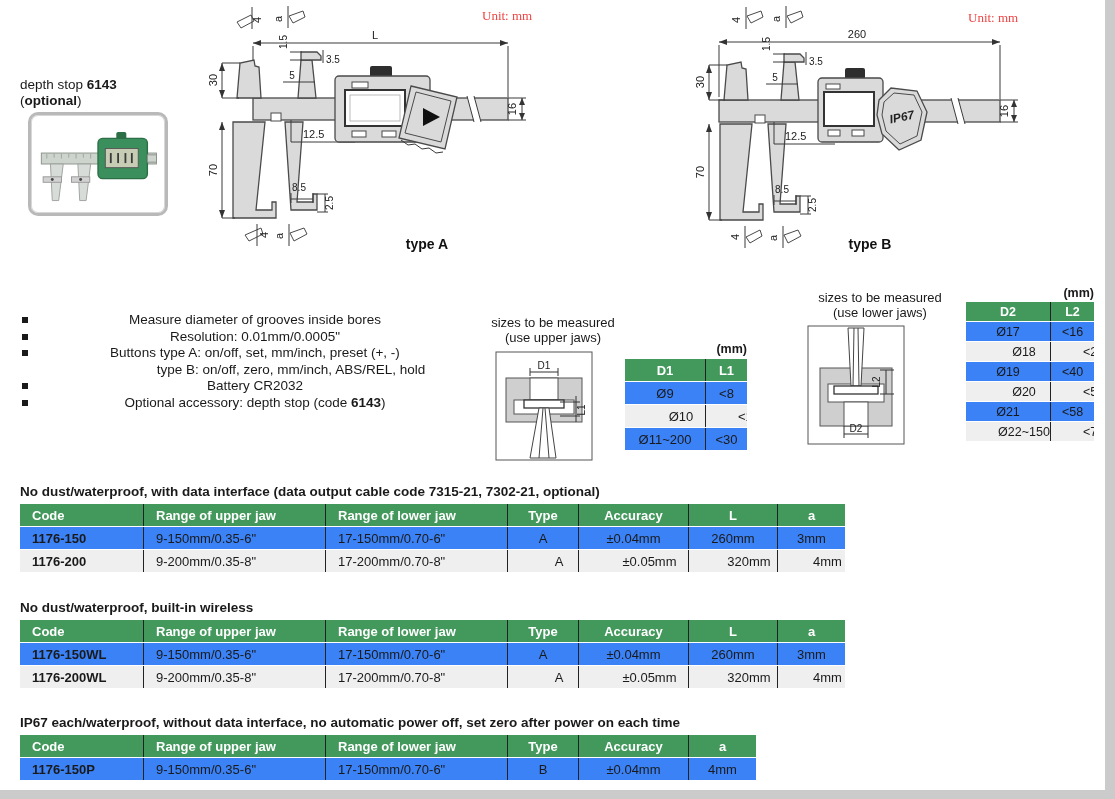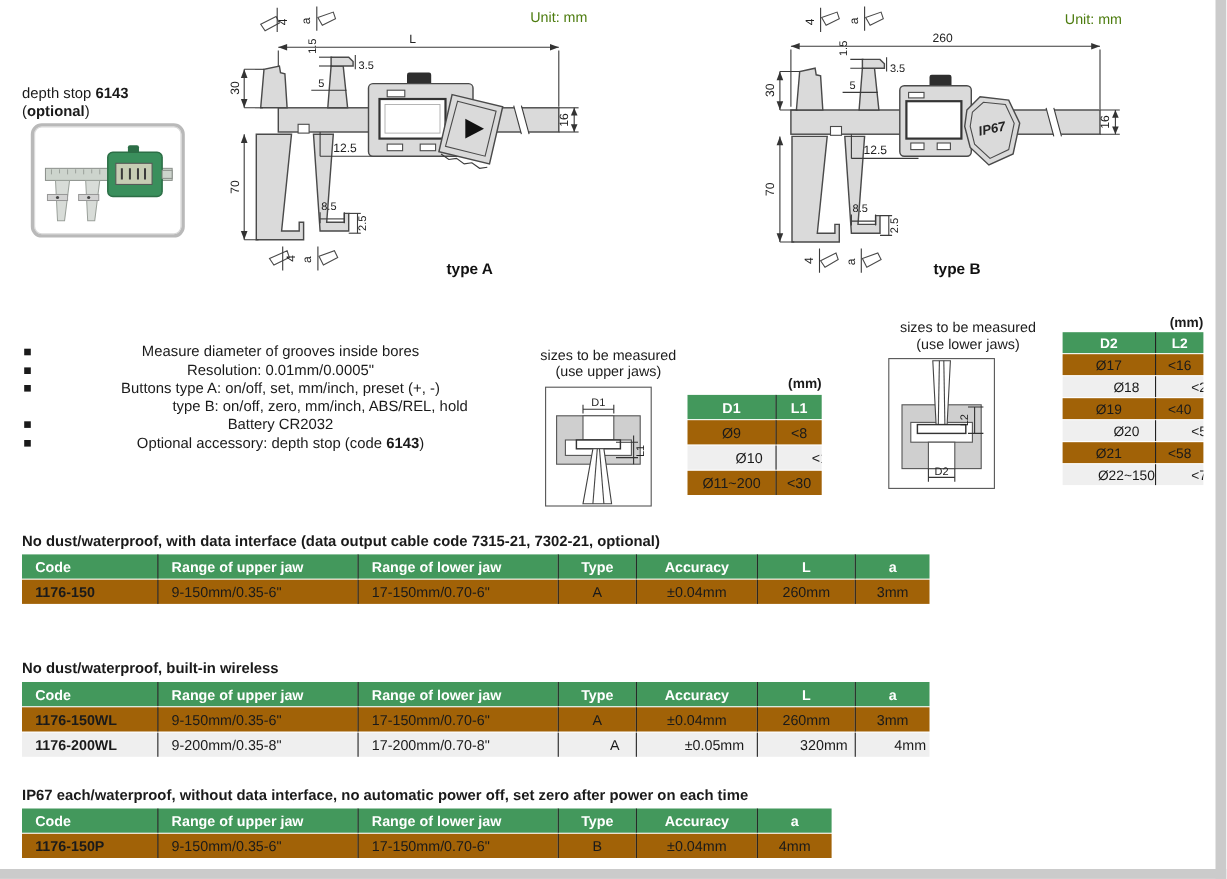--- a/index.html
+++ b/index.html
@@ -2,21 +2,21 @@
 <html><head>
 <meta charset="utf-8">
 <style>
   * { margin:0; padding:0; box-sizing:border-box; }
   body { background:#ffffff; font-family:"Liberation Sans", sans-serif; color:#1a1a1a; }
   #page { position:relative; width:1115px; height:799px; background:#fff; overflow:hidden; }
   .edge { position:absolute; background:#cbcbcb; }
   .abs { position:absolute; }
 
   
-  .unit { font-size:13px; color:#4d7c0f; }
+  .unit { font-size:13px; color:#ef4444;font-family:Liberation Serif, serif; }
 
   
   .ds-caption { width:170px; font-size:13.5px; line-height:16px; }
   .ds-caption b { font-weight:bold; }
   .photo-box { width:140px; height:104px; background:#fff; border:3px solid #b9b9b9; border-radius:10px;
                box-shadow: inset 0 0 0 1px #d8d8d8; display:flex; align-items:center; justify-content:center; }
 
   
   .features { list-style:none; font-size:13.5px; line-height:16.5px;text-align:center; }
   .features li { position:relative; padding-left:16px; }
@@ -26,21 +26,21 @@
   
   .note { font-size:13px; line-height:14.5px; text-align:center; }
 
   
   .mm { font-size:12.5px; font-weight:bold; text-align:right; }
 
   
   table { border-collapse:separate; border-spacing:0 1px; table-layout:fixed; }
   th, td { overflow:hidden; white-space:nowrap; font-size:13px; }
   th { background:#43985c; color:#fff; font-weight:bold; }
-  tr.r1 td { background:#a16207; }
+  tr.r1 td { background:#3b82f6; }
   tr.r2 td { background:#efefef;padding-left:32px; }
   .vline { border-left:1px solid #222; }
 
   
   .spec th, .spec td { height:22px; }
   .spec th.l, .spec td.l { text-align:left; padding-left:12px;margin-left:13px; }
   .spec th.c, .spec td.c { text-align:center; }
   .spec td.code { font-weight:bold; }
   .sec-title { font-size:13.5px; font-weight:bold; }
 
@@ -481,20 +481,29 @@
     </tr>
     <tr class="r1">
       <td class="l code">1176-150</td>
       <td class="l vline">9-150mm/0.35-6"</td>
       <td class="l vline">17-150mm/0.70-6"</td>
       <td class="c vline">A</td>
       <td class="c vline">±0.04mm</td>
       <td class="c vline">260mm</td>
       <td class="c vline">3mm</td>
     </tr>
+    <tr class="r2">
+      <td class="l code">1176-200</td>
+      <td class="l vline">9-200mm/0.35-8"</td>
+      <td class="l vline">17-200mm/0.70-8"</td>
+      <td class="c vline">A</td>
+      <td class="c vline">±0.05mm</td>
+      <td class="c vline">320mm</td>
+      <td class="c vline">4mm</td>
+    </tr>
   </tbody>
     </table>
 
   <div class="abs sec-title" style="left:20px;top:600px;">No dust/waterproof, built-in wireless</div>
   <table class="spec abs" style="left:20px;top:619px;width:825px;">
     <colgroup>
         <col style="width:123px">
         <col style="width:182px">
         <col style="width:182px">
         <col style="width:71px">

